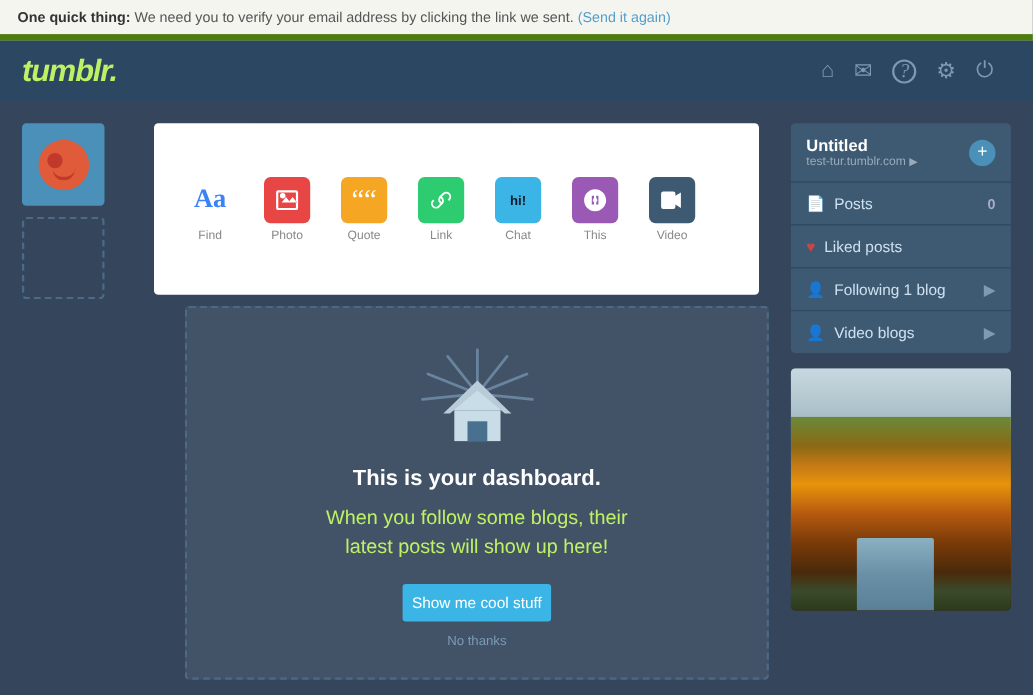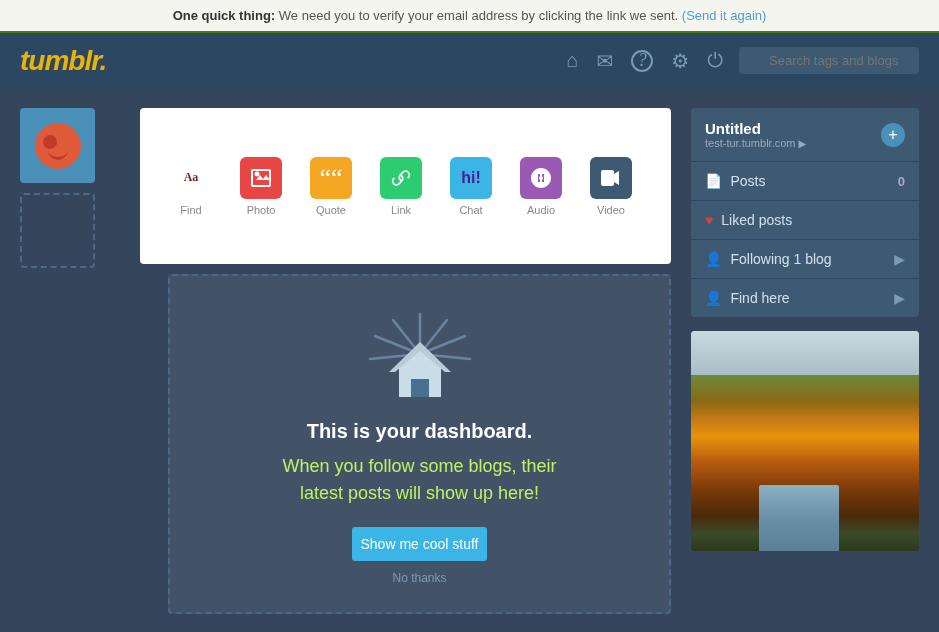--- a/index.html
+++ b/index.html
@@ -1,41 +1,41 @@
 <!DOCTYPE html>
 <html><head>
   <meta charset="utf-8">
   <style>
     * { box-sizing: border-box; margin: 0; padding: 0; }
     body { font-family: 'Helvetica Neue', Arial, sans-serif; background: #35465c; width: 939px; min-height: 632px; }
 
     
     .notification-bar {
       background: #f5f5f0;
-      text-align: center;
+      text-align: left;
       padding: 8px 16px;
       font-size: 13px;
       color: #555;
-      border-bottom: 2px solid #4d7c0f;
+      border-bottom: 6px solid #4d7c0f;
     }
     .notification-bar strong { color: #333; }
     .notification-bar a { color: #529ecc; text-decoration: none; }
 
     
     .header {
       background: #2c4762;
       padding: 0 20px;
       display: flex;
       align-items: center;
       height: 55px;
     }
     .logo {
       font-size: 28px;
       font-weight: 700;
-      color: #eab308;
+      color: #bef264;
       font-family: 'Helvetica Neue', Arial, sans-serif;
       letter-spacing: -1px;
       margin-right: auto;
       font-style: italic;
     }
     .nav-icons {
       display: flex;
       align-items: center;
       gap: 18px;
       margin-right: 16px;
@@ -220,21 +220,21 @@
     }
     .no-thanks {
       font-size: 12px;
       color: #7b9ab5;
       margin-top: 10px;
       cursor: pointer;
     }
 
     
     .right-col {
-      width: 228px;
+      width: 200px;
       display: flex;
       flex-direction: column;
       gap: 0;
     }
     .blog-header {
       background: #3d5a72;
       border-radius: 4px 4px 0 0;
       padding: 12px 14px;
       display: flex;
       align-items: center;
@@ -342,41 +342,37 @@
 
 <div class="header">
   <span class="logo">tumblr.</span>
   <div class="nav-icons">
     <a class="nav-icon">⌂</a>
     <a class="nav-icon">✉</a>
     <a class="nav-icon" style="font-size:18px; width:22px; height:22px; border-radius:50%; border:2px solid #7b9ab5; display:flex; align-items:center; justify-content:center; font-style:italic; font-family:serif;">?</a>
     <a class="nav-icon">⚙</a>
     <a class="nav-icon">⏻</a>
   </div>
-  <div class="search-wrapper">
-    <span class="search-icon-inner">🔍</span>
-    <input class="search-box" type="text" placeholder="Search tags and blogs" style="">
-  </div>
 </div>
 
 <div class="main-area">
 
   <div class="left-col">
     <div class="avatar-box">
       <div class="avatar-face"></div>
     </div>
     <div class="placeholder-box"></div>
   </div>
 
   <div class="center-col">
 
     <div class="post-toolbar">
 
       <div class="post-type">
-        <div class="post-icon icon-text" style="font-size:12px; font-weight:bold; font-family:serif; color:#7f1d1d;">Aa</div>
+        <div class="post-icon icon-text" style="font-size:24px; font-weight:bold; font-family:serif; color:#3b82f6;">Aa</div>
         <span class="post-type-label">Find</span>
       </div>
 
       <div class="post-type">
         <div class="post-icon icon-photo">
           <svg width="24" height="24" viewBox="0 0 24 24" fill="white">
             <circle cx="8" cy="8" r="2.5"></circle>
             <path d="M2 5a2 2 0 012-2h16a2 2 0 012 2v14a2 2 0 01-2 2H4a2 2 0 01-2-2V5zm2 0v14h16V5H4zm10 8l-3-4-4 5h14l-4-5-3 4z"></path>
           </svg>
         </div>
@@ -391,33 +387,33 @@
       <div class="post-type">
         <div class="post-icon icon-link">
           <svg width="22" height="22" viewBox="0 0 24 24" fill="white">
             <path d="M13.293 5.293a5 5 0 017.414 6.728l-.707.707-1.414-1.414.707-.707a3 3 0 00-4.243-4.243l-3 3a3 3 0 000 4.242 1 1 0 01-1.414 1.415 5 5 0 010-7.072l3-3zM10.707 18.707a5 5 0 01-7.414-6.728l.707-.707 1.414 1.414-.707.707a3 3 0 004.243 4.243l3-3a3 3 0 000-4.243 1 1 0 011.414-1.414 5 5 0 010 7.072l-3 3z"></path>
           </svg>
         </div>
         <span class="post-type-label">Link</span>
       </div>
 
       <div class="post-type">
-        <div class="post-icon icon-chat" style="font-size:16px; font-weight:bold; color:#4c1d95; font-family:sans-serif;">hi!</div>
+        <div class="post-icon icon-chat" style="font-size:12px; font-weight:bold; color:#0f172a; font-family:sans-serif;">hi!</div>
         <span class="post-type-label">Chat</span>
       </div>
 
       <div class="post-type">
         <div class="post-icon icon-audio">
           <svg width="24" height="24" viewBox="0 0 24 24" fill="white">
             <path d="M12 2C6.48 2 2 6.48 2 12s4.48 10 10 10 10-4.48 10-10S17.52 2 12 2zm-1 14H9V8h2v8zm4 0h-2V8h2v8z"></path>
             <path d="M7 9a5 5 0 000 6M17 9a5 5 0 010 6" stroke="white" stroke-width="1.5" fill="none"></path>
             <circle cx="12" cy="12" r="2" fill="white"></circle>
           </svg>
         </div>
-        <span class="post-type-label">Audio</span>
+        <span class="post-type-label">This</span>
       </div>
 
       <div class="post-type">
         <div class="post-icon icon-video" style="background:#3d5a72;">
           <svg width="24" height="24" viewBox="0 0 24 24" fill="white">
             <path d="M15 8l5-3v14l-5-3v2a2 2 0 01-2 2H4a2 2 0 01-2-2V6a2 2 0 012-2h9a2 2 0 012 2v2z"></path>
           </svg>
         </div>
         <span class="post-type-label">Video</span>
       </div>
@@ -484,21 +480,21 @@
       <div class="sidebar-item-left">
         <span class="sidebar-icon">👤</span>
         <span class="sidebar-label">Following 1 blog</span>
       </div>
       <span class="sidebar-arrow">▶</span>
     </div>
 
     <div class="sidebar-item" style="border-radius: 0 0 4px 4px;">
       <div class="sidebar-item-left">
         <span class="sidebar-icon">👤</span>
-        <span class="sidebar-label">Find here</span>
+        <span class="sidebar-label">Video blogs</span>
       </div>
       <span class="sidebar-arrow">▶</span>
     </div>
 
     <div class="nature-photo">
       <div class="nature-sky"></div>
       <div class="nature-trees"></div>
       <div class="nature-river"></div>
     </div>
   </div>

